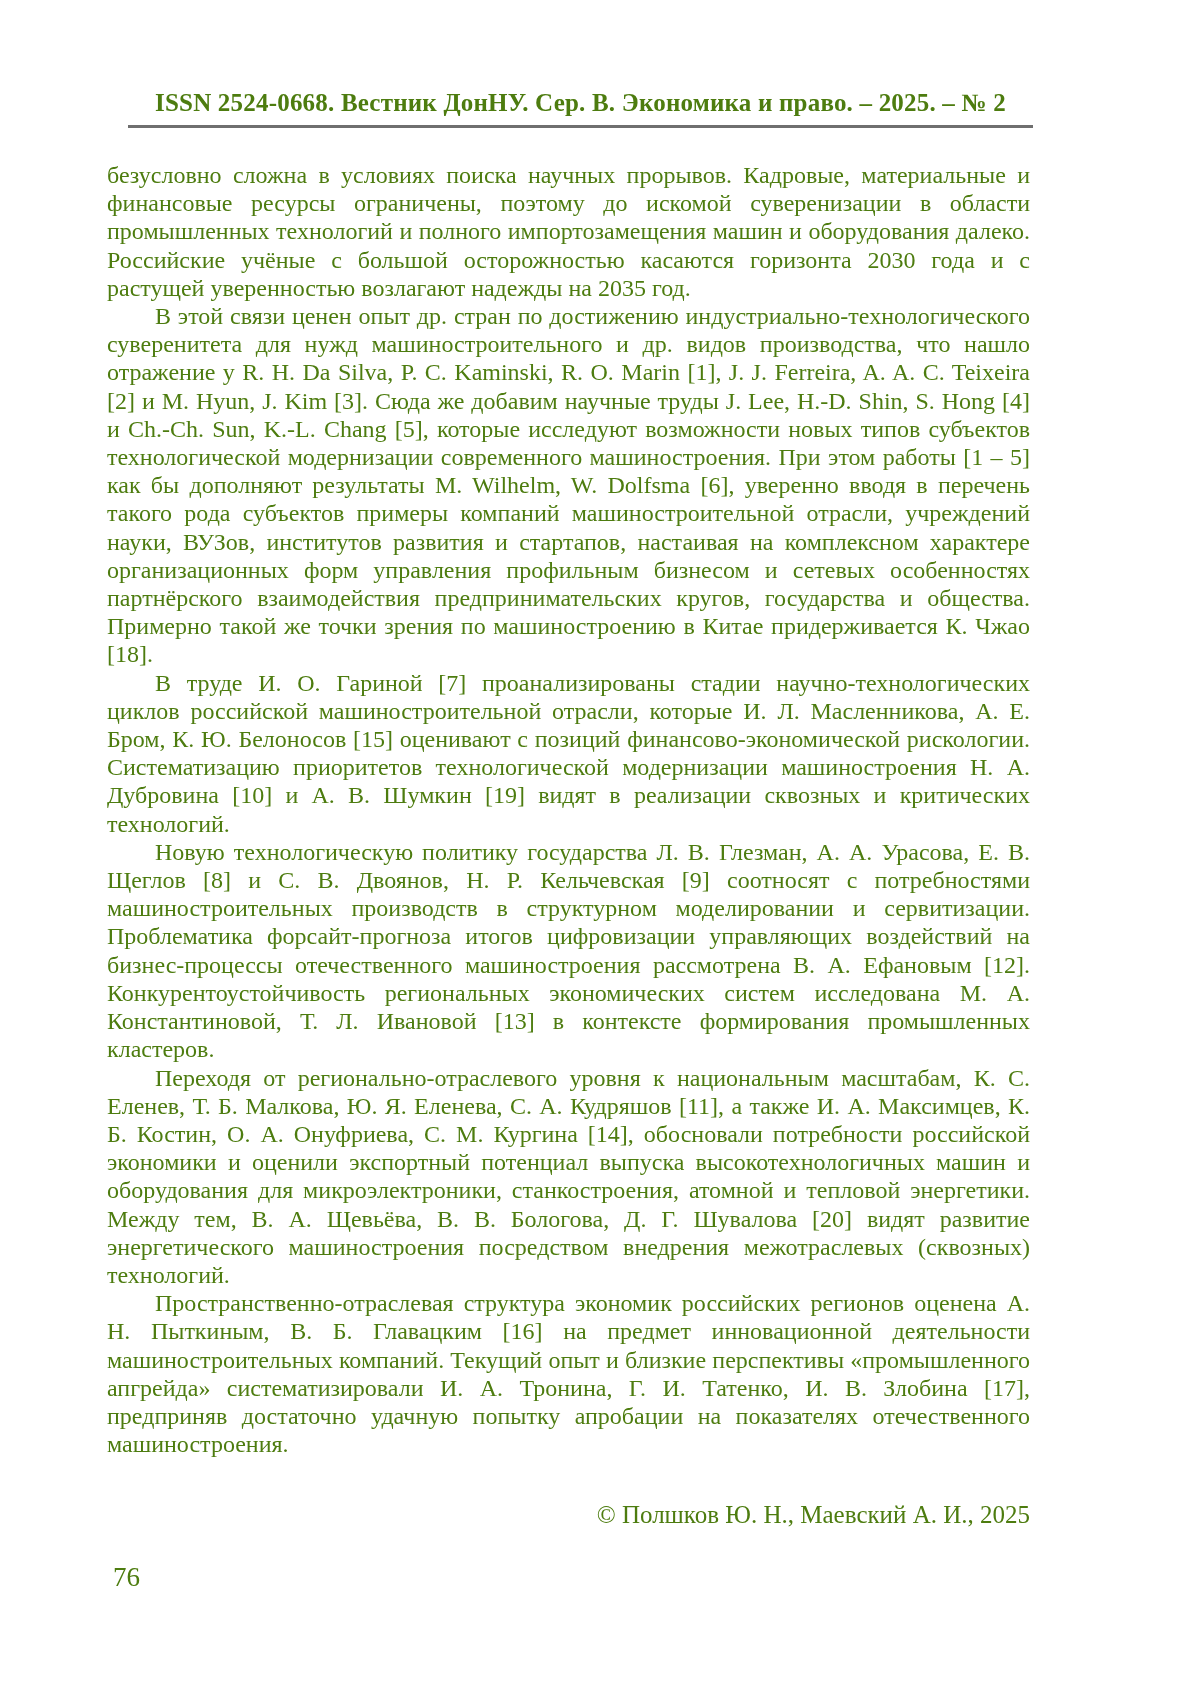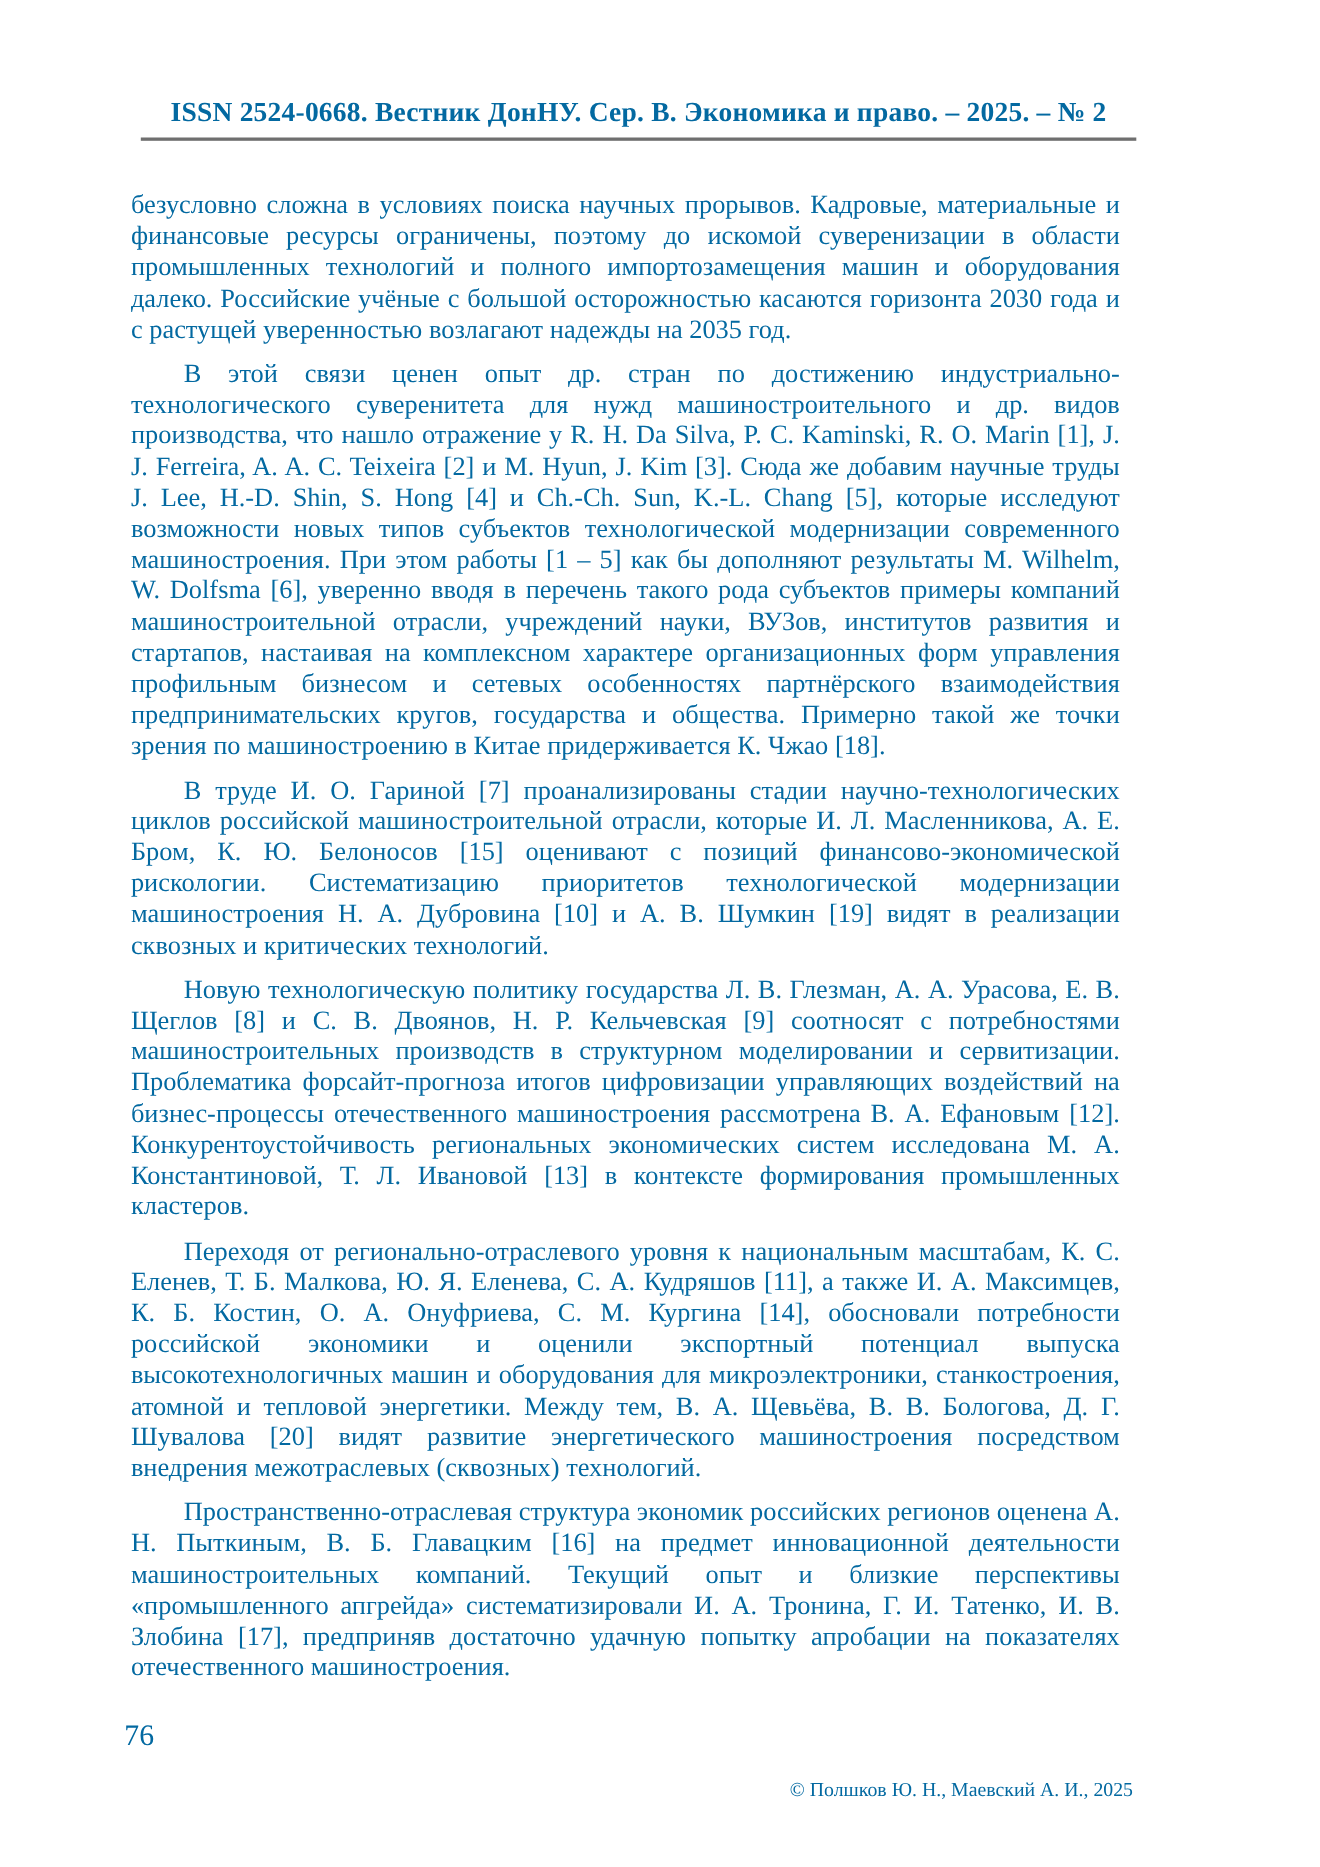--- a/index.html
+++ b/index.html
@@ -5,21 +5,21 @@
   html, body {
     margin: 0;
     padding: 0;
     background: #ffffff;
   }
   .page {
     position: relative;
     width: 1200px;
     height: 1697px;
     background: #ffffff;
-    color: #0369a1;
+    color: #4d7c0f;
     font-family: "Liberation Serif", "DejaVu Serif", serif;
     overflow: hidden;
   }
   .journal-header {
     position: absolute;
     top: 88px;
     left: 128px;
     width: 905px;
     text-align: center;
     font-weight: bold;
@@ -32,44 +32,44 @@
   .article {
     position: absolute;
     top: 161px;
     left: 107px;
     width: 923px;
     font-size: 24px;
     line-height: 28.2px;
     text-align: justify;
   }
   .article p {
-    margin: 12px;
+    margin: 0;
     text-indent: 48px;
   }
   .article p.no-indent {
     text-indent: 0;
   }
   .article p.continued {
     text-align-last: justify;
   }
   .lead-bold {
     font-weight: bold;
   }
   .page-number {
     position: absolute;
     top: 1562px;
     left: 113px;
     font-size: 27px;
     line-height: 30px;
   }
   .copyright {
     position: absolute;
-    top: 1612px;
+    top: 1500px;
     right: 170px;
-    font-size: 18px;
+    font-size: 25px;
     line-height: 30px;
     text-align: right;
   }
 </style>
 </head>
 <body>
 
 <div class="page">
 
   <div class="journal-header">ISSN 2524-0668. Вестник ДонНУ. Сер. В. Экономика и право. – 2025. – № 2</div>

